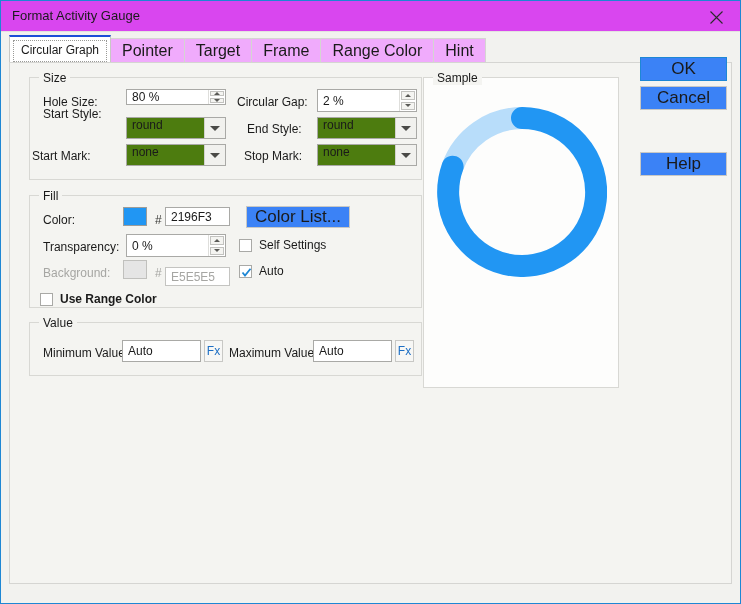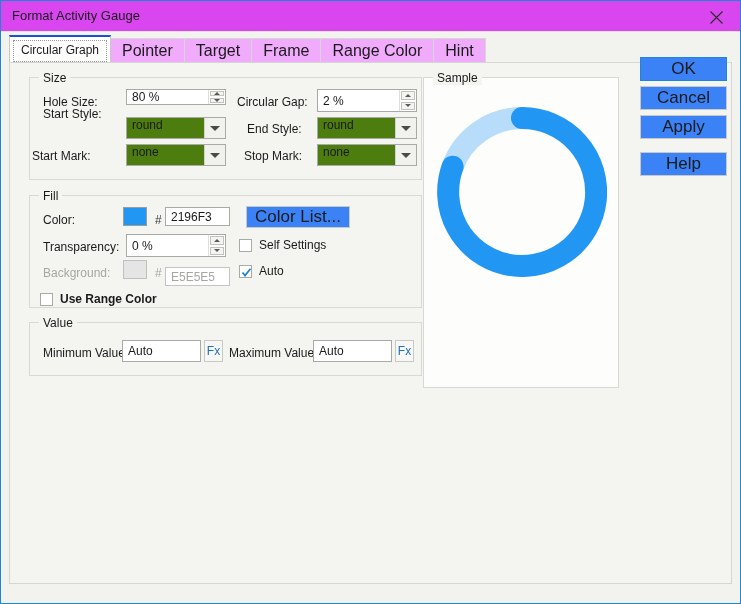--- a/index.html
+++ b/index.html
@@ -463,16 +463,15 @@
         <path id="gauge-track" d="M 85 11 A 74 74 0 0 0 15.6 59.7" fill="none" stroke-width="22" stroke-linecap="round" stroke="#B8DDFA"></path>
 
         <path id="gauge-fill" d="M 15.6 59.7 A 74 74 0 1 0 85 11" fill="none" stroke-width="22" stroke-linecap="round" stroke="#2196F3"></path>
       </svg>
     </div>
 
   </div>
 
   <div class="btn primary" style="left:639px; top:56px; width:87px; height:24px;">OK</div>
   <div class="btn" style="left:639px; top:85px; width:87px; height:24px;">Cancel</div>
-  <div class="btn" style="left:639px; top:114px; width:87px; height:24px;">Apply</div>
   <div class="btn" style="left:639px; top:151px; width:87px; height:24px;">Help</div>
 
 </div>
 
 </body></html>

